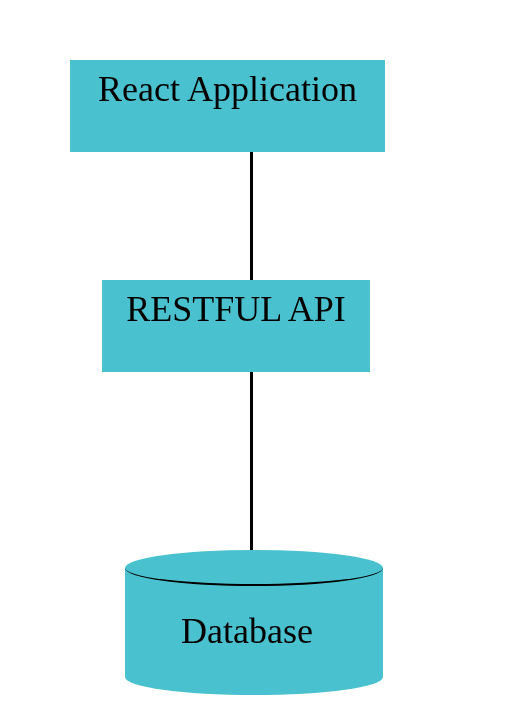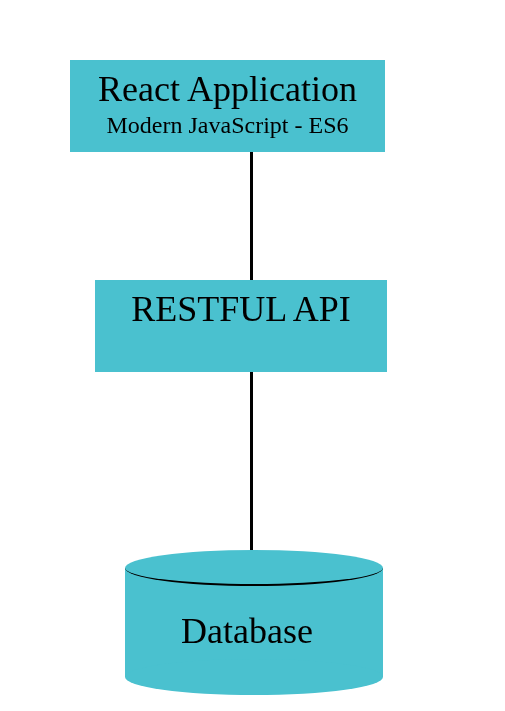--- a/index.html
+++ b/index.html
@@ -83,26 +83,25 @@
       color: #000;
       z-index: 10;
       padding-top: 8px;
     }
   </style>
 </head>
 <body>
 
 <div class="box" style="left:70px; top:60px; width:315px; height:92px;">
   <span class="box-title">React Application</span>
-  <span class="box-subtitle">Modern JavaScript - ES6</span>
 </div>
 
 <div class="connector" style="top:152px; height:128px;"></div>
 
-<div class="box" style="left:95px; top:280px; width:292px; height:92px;">
+<div class="box" style="left:102px; top:280px; width:268px; height:92px;">
   <span class="box-title">RESTFUL API</span>
 </div>
 
 <div class="connector" style="top:372px; height:190px;"></div>
 
 <div class="cylinder">
   <div class="cyl-body"></div>
   <div class="cyl-bottom"></div>
   <div class="cyl-top"></div>
   <div class="cyl-label">Database</div>

